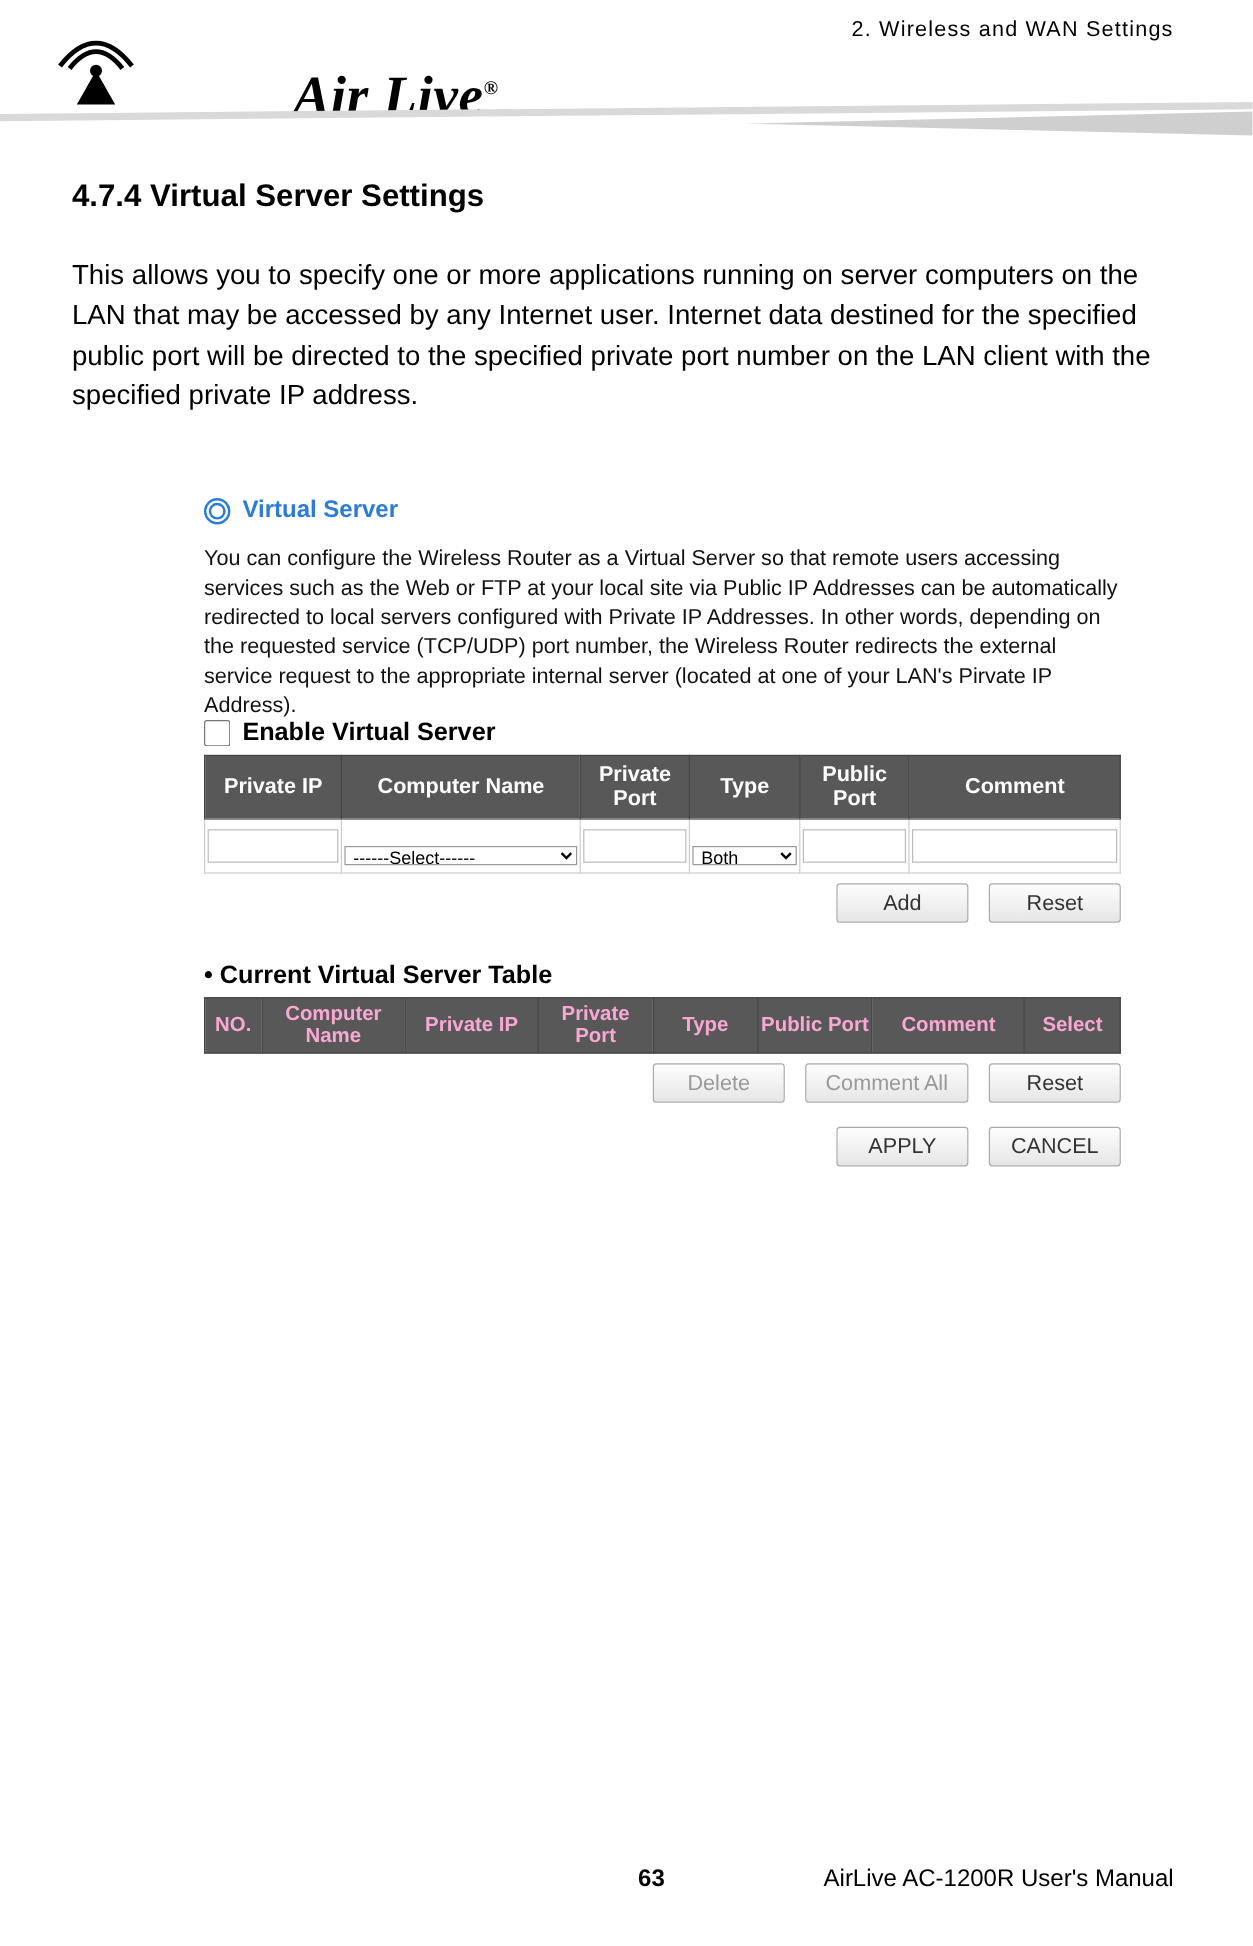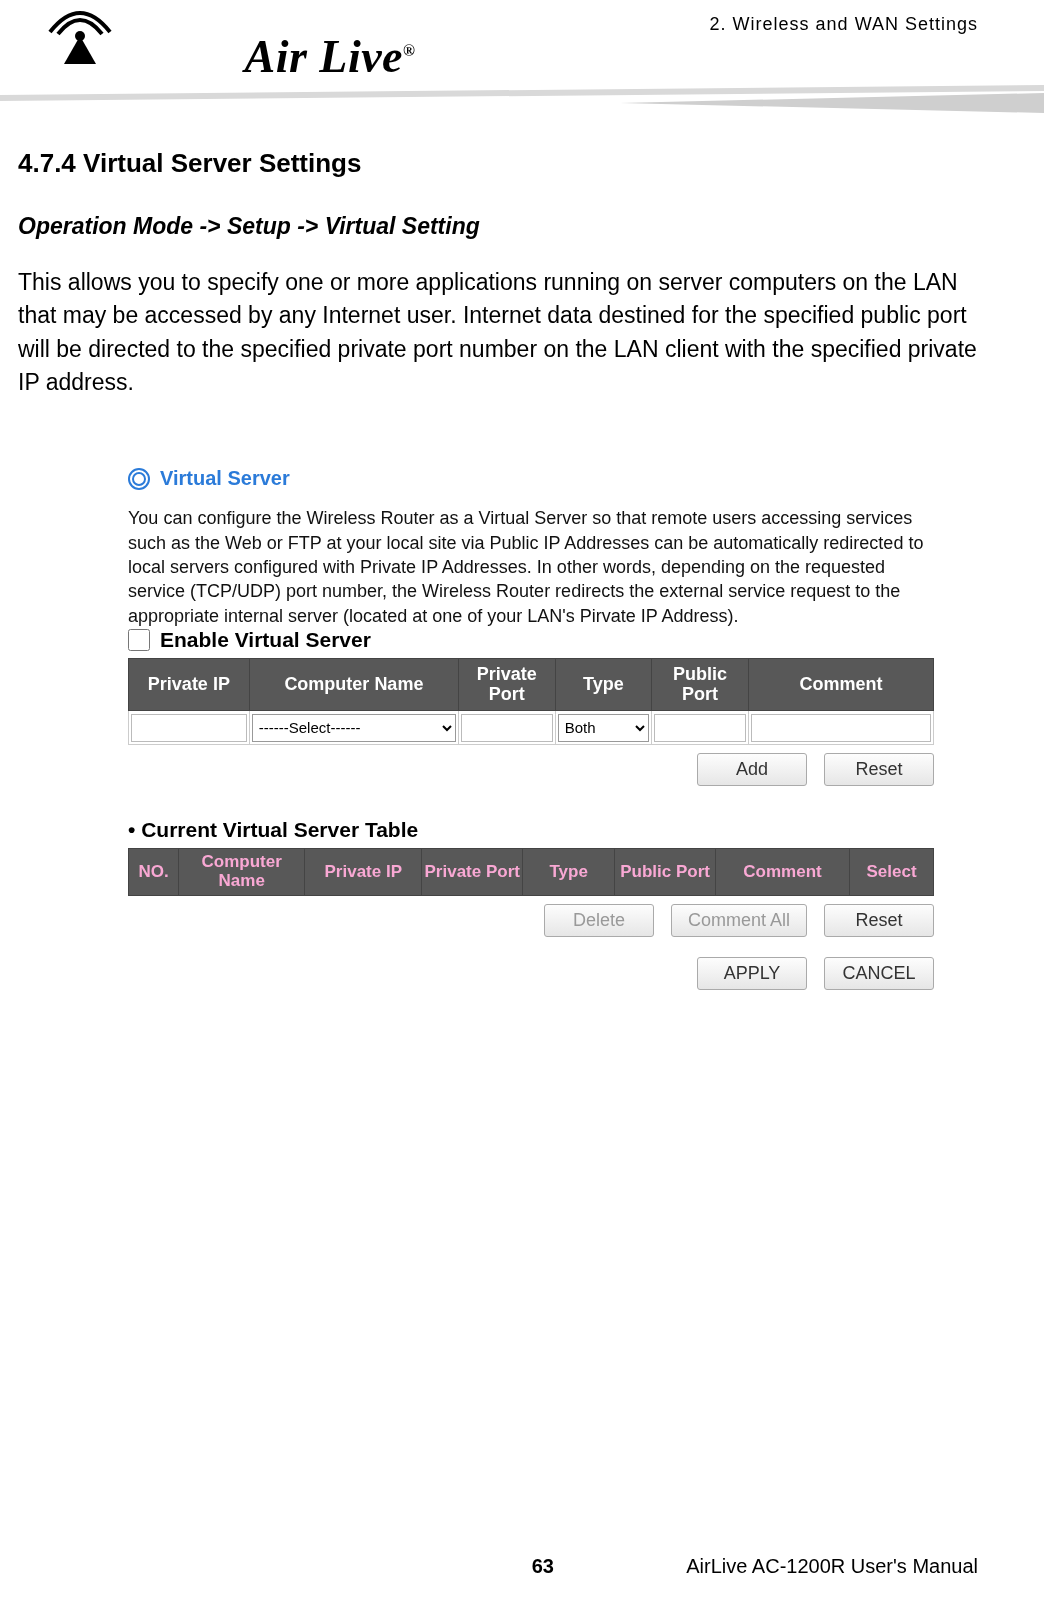--- a/index.html
+++ b/index.html
@@ -19,41 +19,41 @@
     }
     .chapter-label {
       position: absolute;
       top: 14px;
       right: 66px;
       font-size: 18px;
       letter-spacing: 1px;
     }
     .logo {
       position: absolute;
-      top: 2px;
+      top: 25px;
       left: 30px;
     }
     .logo-text {
       font-family: "Times New Roman", serif;
       font-style: italic;
       font-weight: bold;
       font-size: 46px;
       letter-spacing: 0.5px;
     }
     .logo-reg { font-size: 16px; vertical-align: super; }
     .swoosh {
       position: absolute;
       top: 85px;
       left: 0; right: 0;
       height: 30px;
       width: 100%;
     }
     
     .body {
-      padding: 28px 60px 0 18px;
+      padding: 28px 60px 0 60px;
     }
     .section-title {
       font-weight: bold;
       font-size: 26px;
       margin-bottom: 34px;
     }
     .breadcrumb {
       font-weight: bold;
       font-style: italic;
       font-size: 23px;
@@ -129,25 +129,26 @@
     }
     table.vs td input[type=text] {
       width: 100%;
       height: 28px;
       border: 1px solid #bbb;
       padding: 0 4px;
       font-size: 15px;
     }
     table.vs td select {
       width: 100%;
-      height: 28px;
+      height: 16px;
       border: 1px solid #999;
       background: #fff;
       font-size: 15px;
       padding: 0 2px;
+      margin-top: 20px;
     }
     .btn {
       display: inline-block;
       min-width: 110px;
       padding: 5px 16px;
       text-align: center;
       font-size: 18px;
       color: #333;
       background: linear-gradient(#fdfdfd,#e6e6e6);
       border: 1px solid #aaa;
@@ -222,21 +223,20 @@
     </span>
   </div>
   <svg class="swoosh" viewBox="0 0 1044 30" preserveAspectRatio="none">
     <path d="M0 10 L1044 0 L1044 6 L0 16 Z" fill="#d9d9d9"></path>
     <path d="M620 18 L1044 8 L1044 28 Z" fill="#cfcfcf"></path>
   </svg>
 </div>
 
 <div class="body">
   <h2 class="section-title">4.7.4 Virtual Server Settings</h2>
-  <div class="breadcrumb">Operation Mode -&gt; Setup -&gt; Virtual Setting</div>
   <p class="intro-para">This allows you to specify one or more applications running on server computers on the LAN that may be accessed by any Internet user. Internet data destined for the specified public port will be directed to the specified private port number on the LAN client with the specified private IP address.</p>
 
   <div class="panel">
     <div class="panel-header">
       <span class="vs-icon"></span>
       <span>Virtual Server</span>
     </div>
     <p class="panel-desc">You can configure the Wireless Router as a Virtual Server so that remote users accessing services such as the Web or FTP at your local site via Public IP Addresses can be automatically redirected to local servers configured with Private IP Addresses. In other words, depending on the requested service (TCP/UDP) port number, the Wireless Router redirects the external service request to the appropriate internal server (located at one of your LAN's Pirvate IP Address).</p>
 
     <label class="enable-row">

